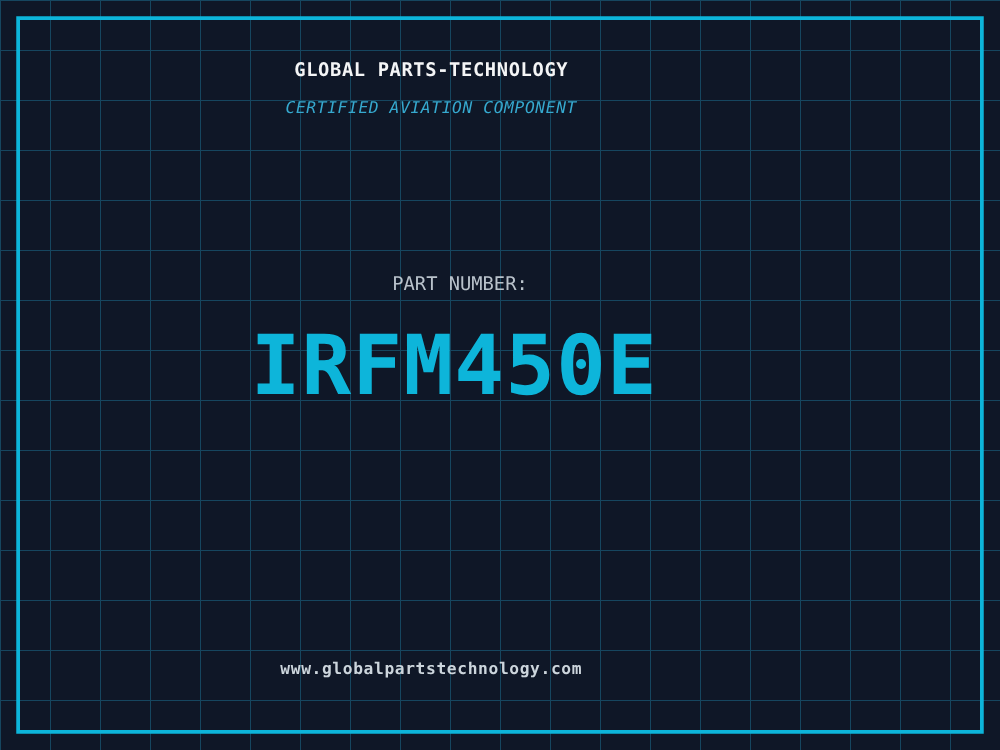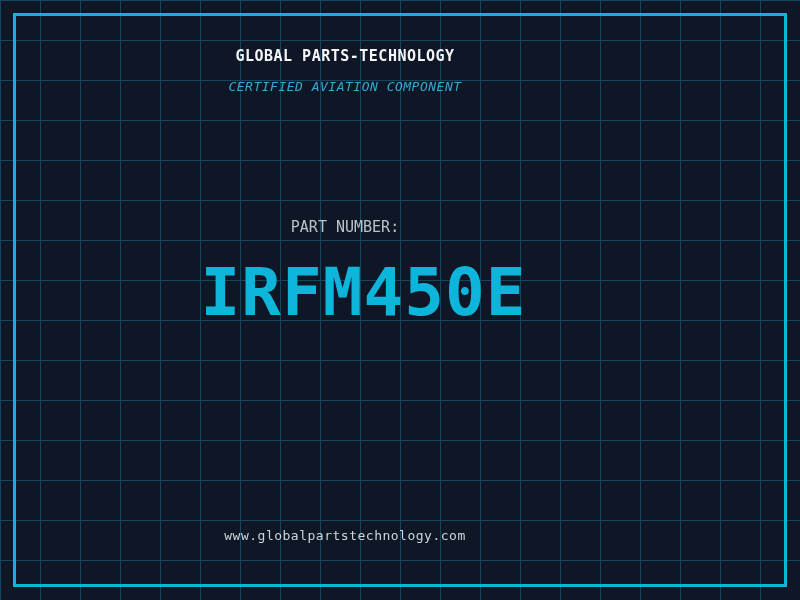--- a/index.html
+++ b/index.html
@@ -49,34 +49,36 @@
     font-size: 13px;
     color: var(--subtitle);
     letter-spacing: 0.5px;
     font-style: italic;
   }
   .part-label {
     top: 220px;
     font-size: 15px;
     color: var(--label);
     letter-spacing: 0px;
+    margin-left: 23px;
   }
   .part-number {
     top: 260px;
     font-size: 66px;
     font-weight: bold;
     color: var(--accent);
     letter-spacing: 1px;
     padding-left: 37px;
   }
   .website {
     top: 529px;
     font-size: 13px;
     color: var(--url);
     letter-spacing: 0.5px;
+    font-weight: bold;
   }
 </style>
 </head>
 <body>
 
 <div class="frame"></div>
 
 <div class="txt company">GLOBAL PARTS-TECHNOLOGY</div>
 
 <div class="txt certification">CERTIFIED AVIATION COMPONENT</div>

